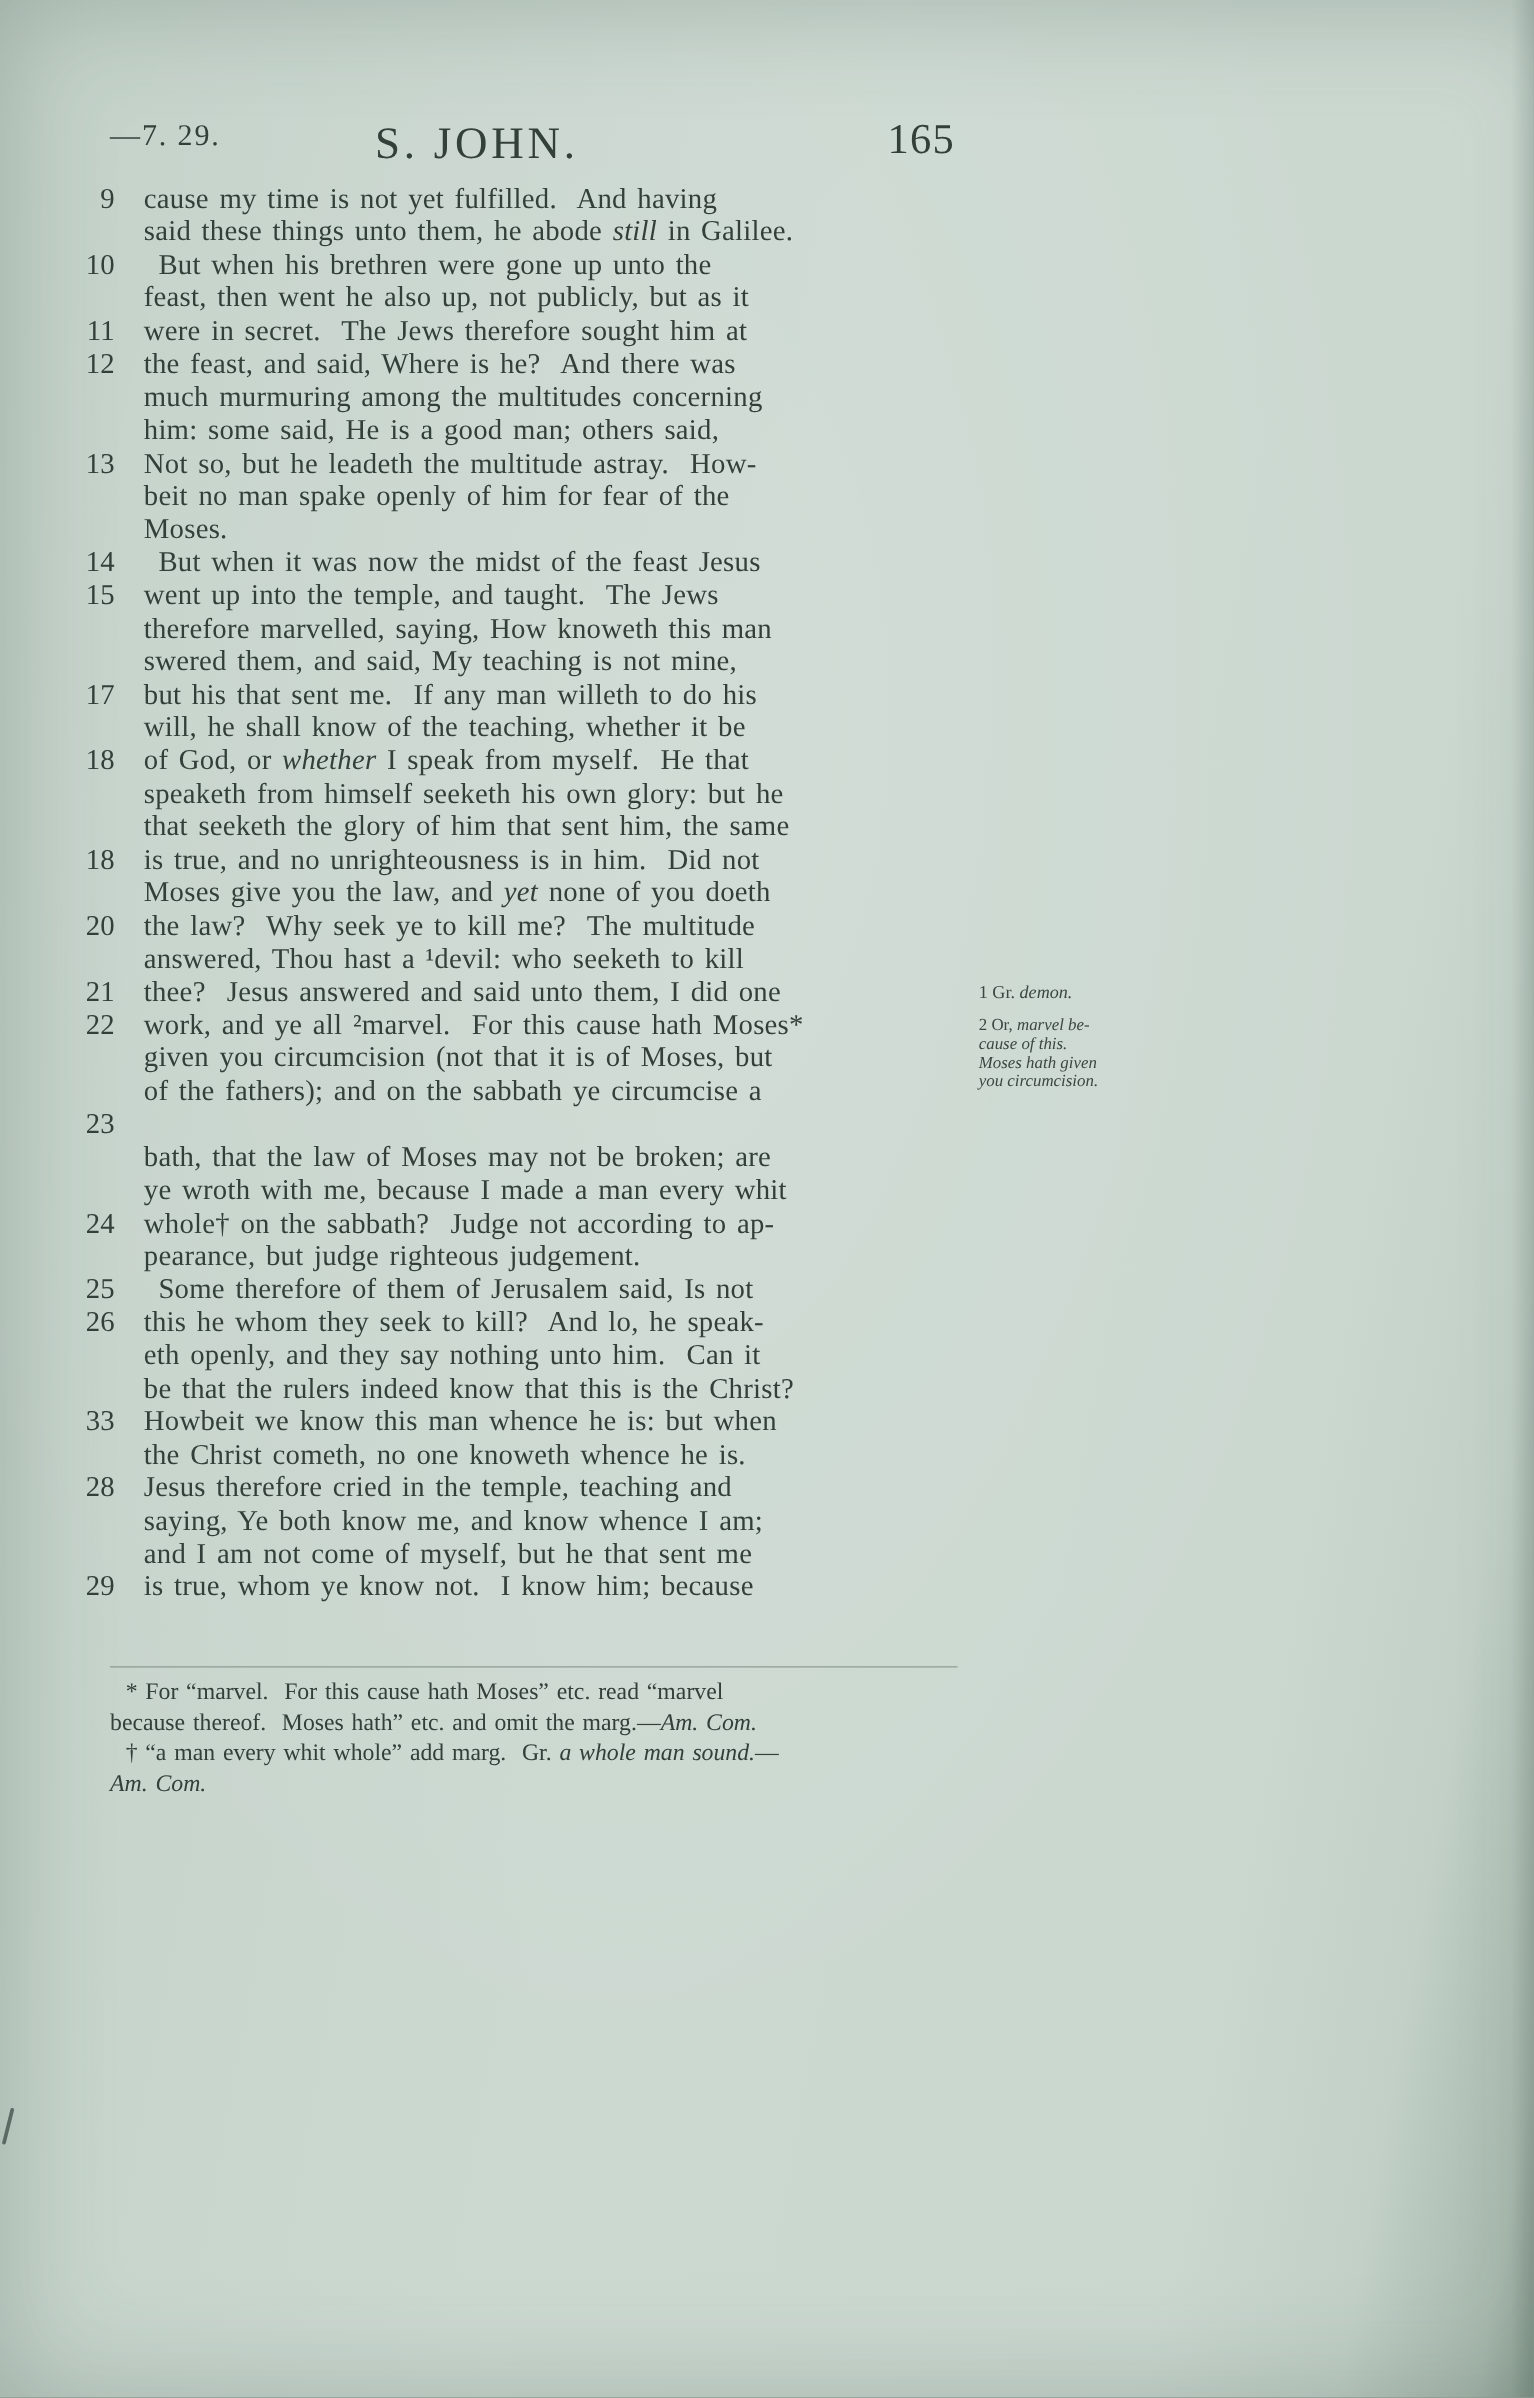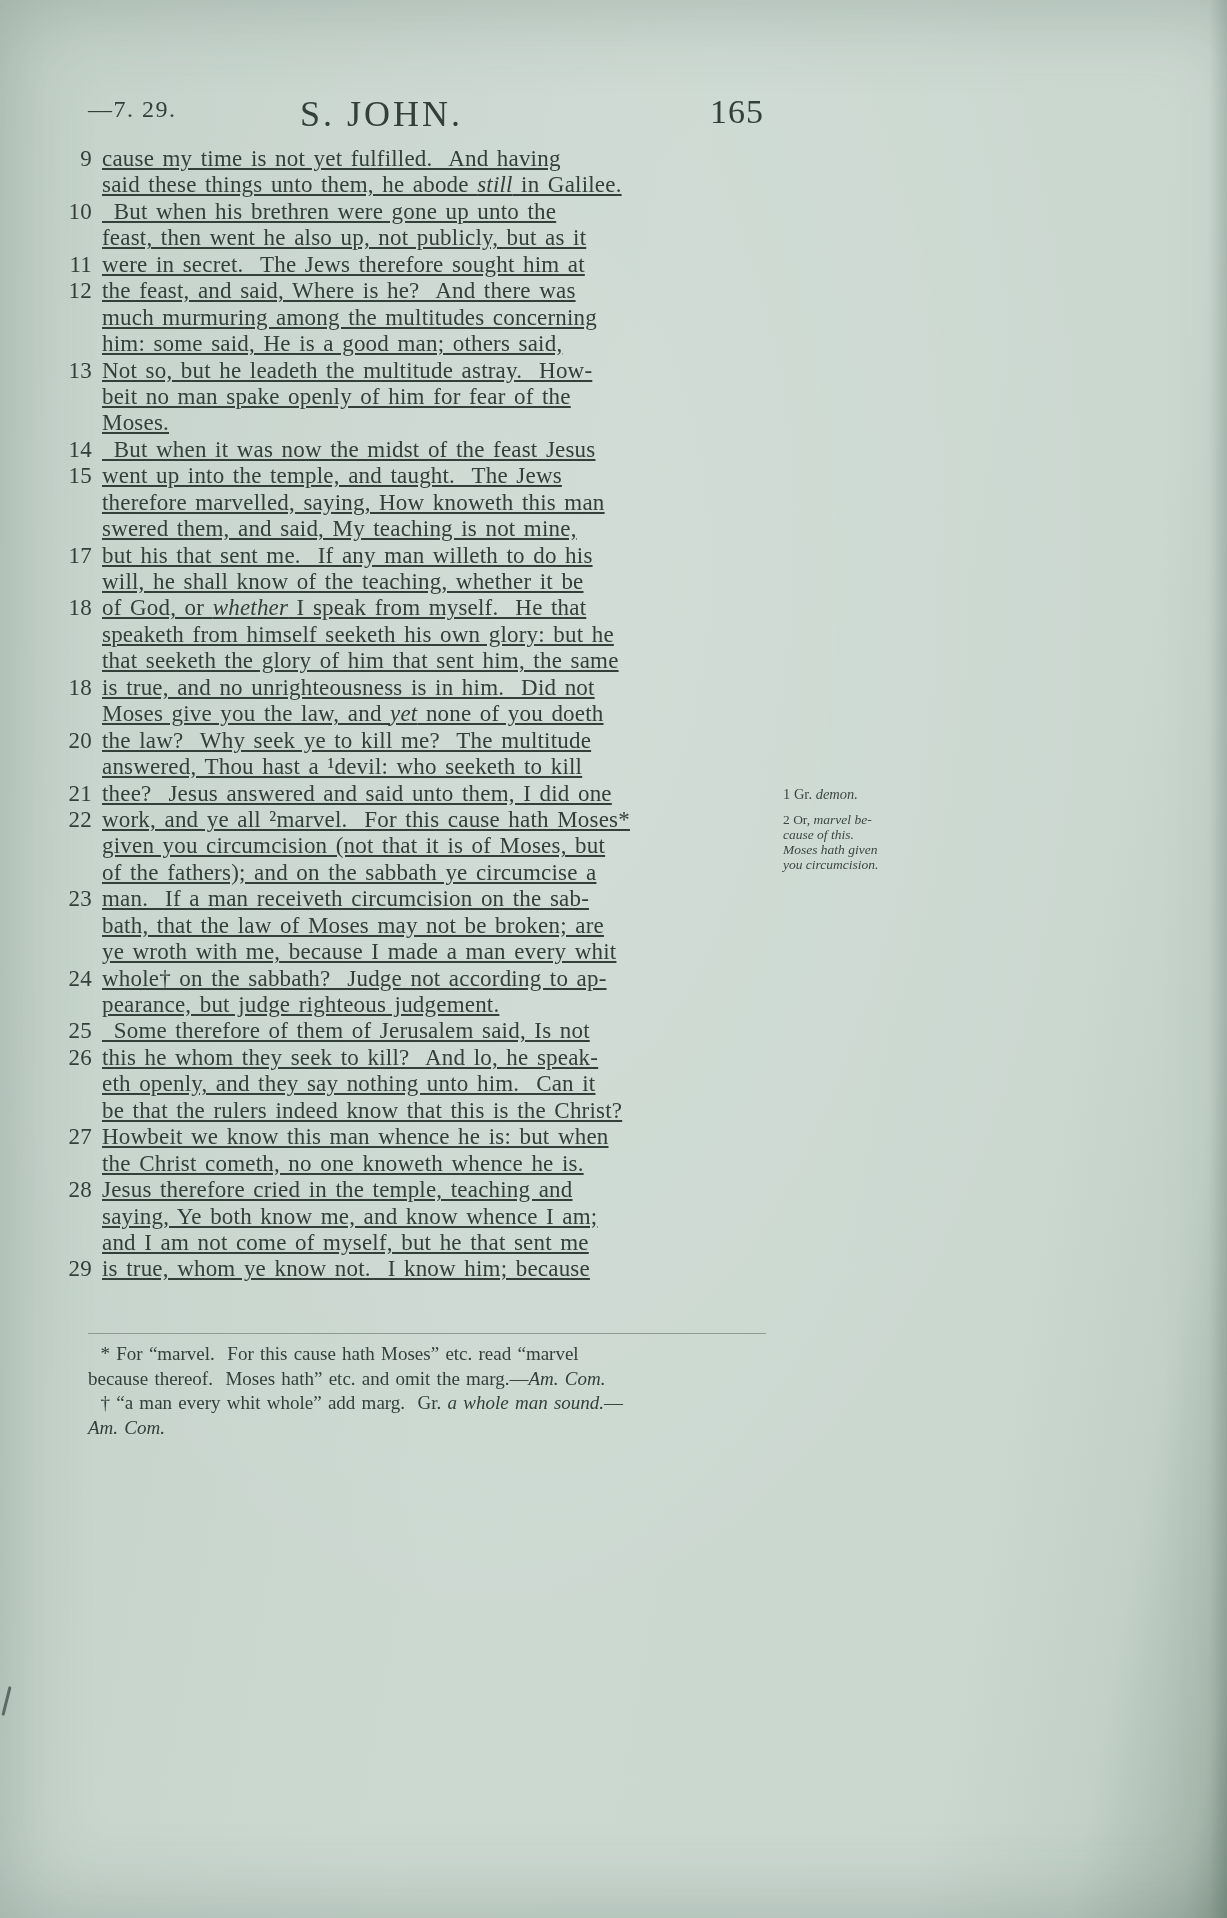--- a/index.html
+++ b/index.html
@@ -28,21 +28,21 @@
   .pen-mark{
     position:absolute;left:5px;top:1686px;width:3px;height:30px;
     background:#3e4c45;transform:rotate(14deg);opacity:.75;border-radius:2px;
   }
   .header-left{position:absolute;top:96px;left:88px;font-size:24px;letter-spacing:1.5px;}
   .header-center{position:absolute;top:93px;left:300px;width:280px;text-align:left;font-size:36px;letter-spacing:3px;}
   .header-right{position:absolute;top:93px;left:710px;font-size:34px;letter-spacing:1px;}
   .verses{position:absolute;top:146px;left:56px;width:740px;font-size:23px;line-height:26.45px;letter-spacing:.2px;word-spacing:2.5px;}
   .vline{display:flex;height:26.45px;}
   .vnum{width:36px;text-align:right;white-space:pre;flex:none;}
-  .vtext{margin-left:10px;white-space:pre;text-decoration:underline;}
+  .vtext{margin-left:23px;white-space:pre;}
   .margin-note{position:absolute;left:783px;width:195px;color:#3a463f;}
   .mn1{top:786px;font-size:14.5px;line-height:16px;}
   .mn2{top:812px;font-size:13.5px;line-height:15px;}
   .mn-line{white-space:pre;}
   .foot-rule{position:absolute;top:1333px;left:88px;width:678px;height:1px;background:#5c6c63;opacity:.55;}
   .footnotes{position:absolute;top:1342px;left:88px;width:700px;font-size:19px;line-height:24.5px;word-spacing:1.5px;}
   .fn-line{white-space:pre;}
   i{font-style:italic;}
 </style>
 </head>
@@ -192,21 +192,20 @@
         <span class="vtext">given you circumcision (not that it is of Moses, but</span>
       </div>
 
       <div class="vline">
         <span class="vnum"></span>
         <span class="vtext">of the fathers); and on the sabbath ye circumcise a</span>
       </div>
 
       <div class="vline">
         <span class="vnum">23</span>
-        <span class="vtext">man.  If a man receiveth circumcision on the sab-</span>
       </div>
 
       <div class="vline">
         <span class="vnum"></span>
         <span class="vtext">bath, that the law of Moses may not be broken; are</span>
       </div>
 
       <div class="vline">
         <span class="vnum"></span>
         <span class="vtext">ye wroth with me, because I made a man every whit</span>
@@ -236,21 +235,21 @@
         <span class="vnum"></span>
         <span class="vtext">eth openly, and they say nothing unto him.  Can it</span>
       </div>
 
       <div class="vline">
         <span class="vnum"></span>
         <span class="vtext">be that the rulers indeed know that this is the Christ?</span>
       </div>
 
       <div class="vline">
-        <span class="vnum">27</span>
+        <span class="vnum">33</span>
         <span class="vtext">Howbeit we know this man whence he is: but when</span>
       </div>
 
       <div class="vline">
         <span class="vnum"></span>
         <span class="vtext">the Christ cometh, no one knoweth whence he is.</span>
       </div>
 
       <div class="vline">
         <span class="vnum">28</span>

